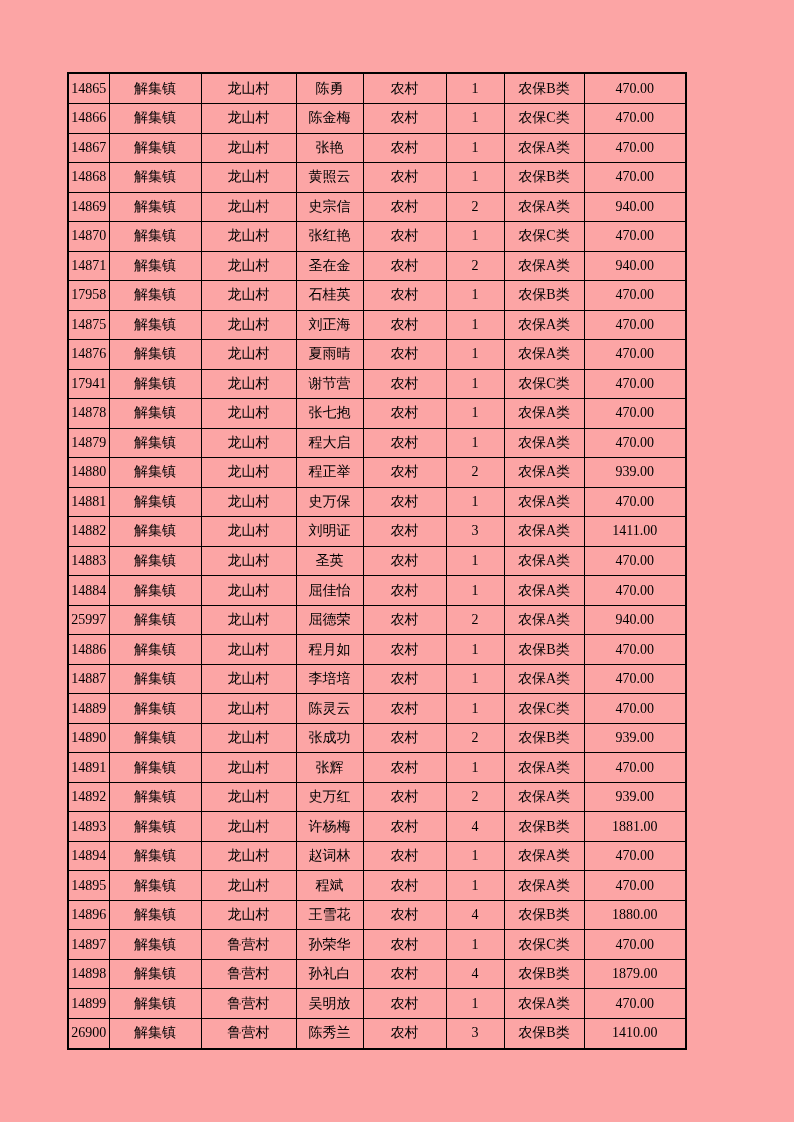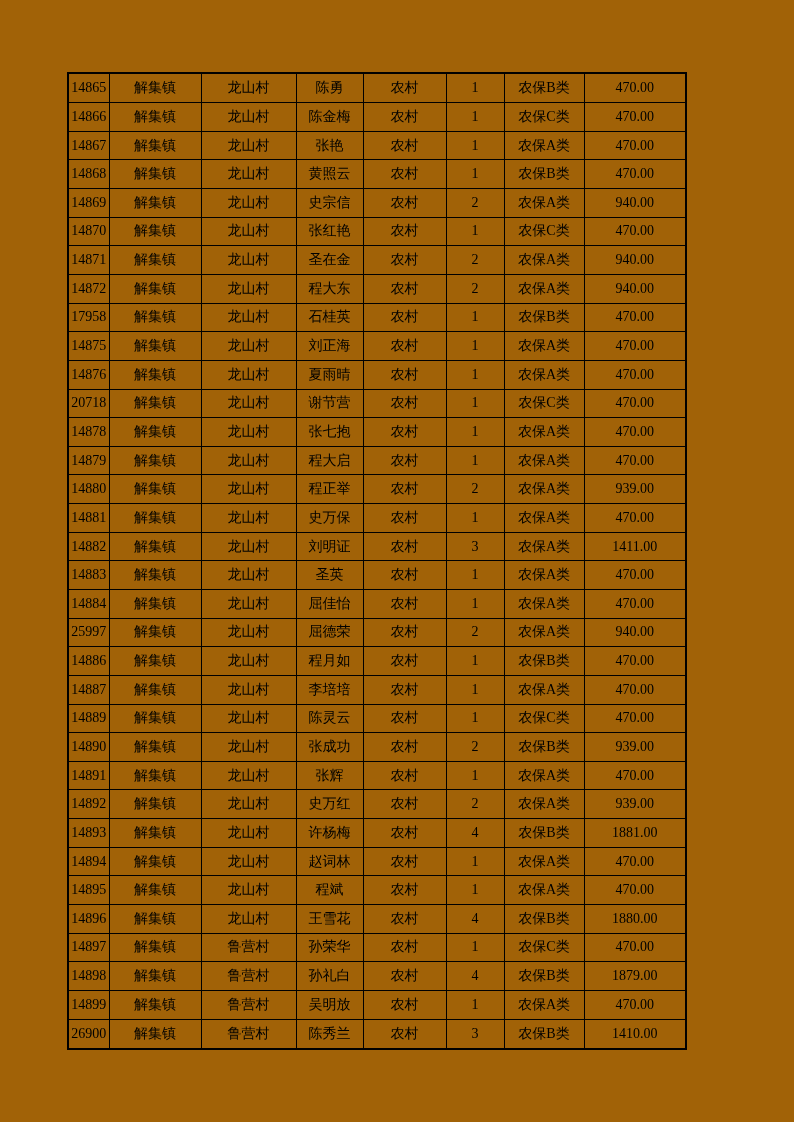--- a/index.html
+++ b/index.html
@@ -4,21 +4,21 @@
 <style>
   html, body {
     margin: 0;
     padding: 0;
     background: #ffffff;
   }
   .page {
     position: relative;
     width: 794px;
     height: 1122px;
-    background: #a16207;
+    background: #fca5a5;
     overflow: hidden;
     font-family: "Liberation Serif", "DejaVu Serif", serif;
     color: #000000;
   }
   table.grid {
     position: absolute;
     left: 67px;
     top: 72px;
     width: 618px;
     height: 978px;
@@ -126,30 +126,20 @@
           <td>14871</td>
           <td>解集镇</td>
           <td>龙山村</td>
           <td>圣在金</td>
           <td>农村</td>
           <td>2</td>
           <td>农保A类</td>
           <td>940.00</td>
         </tr>
         <tr>
-          <td>14872</td>
-          <td>解集镇</td>
-          <td>龙山村</td>
-          <td>程大东</td>
-          <td>农村</td>
-          <td>2</td>
-          <td>农保A类</td>
-          <td>940.00</td>
-        </tr>
-        <tr>
           <td>17958</td>
           <td>解集镇</td>
           <td>龙山村</td>
           <td>石桂英</td>
           <td>农村</td>
           <td>1</td>
           <td>农保B类</td>
           <td>470.00</td>
         </tr>
         <tr>
@@ -166,21 +156,21 @@
           <td>14876</td>
           <td>解集镇</td>
           <td>龙山村</td>
           <td>夏雨晴</td>
           <td>农村</td>
           <td>1</td>
           <td>农保A类</td>
           <td>470.00</td>
         </tr>
         <tr>
-          <td>20718</td>
+          <td>17941</td>
           <td>解集镇</td>
           <td>龙山村</td>
           <td>谢节营</td>
           <td>农村</td>
           <td>1</td>
           <td>农保C类</td>
           <td>470.00</td>
         </tr>
         <tr>
           <td>14878</td>

